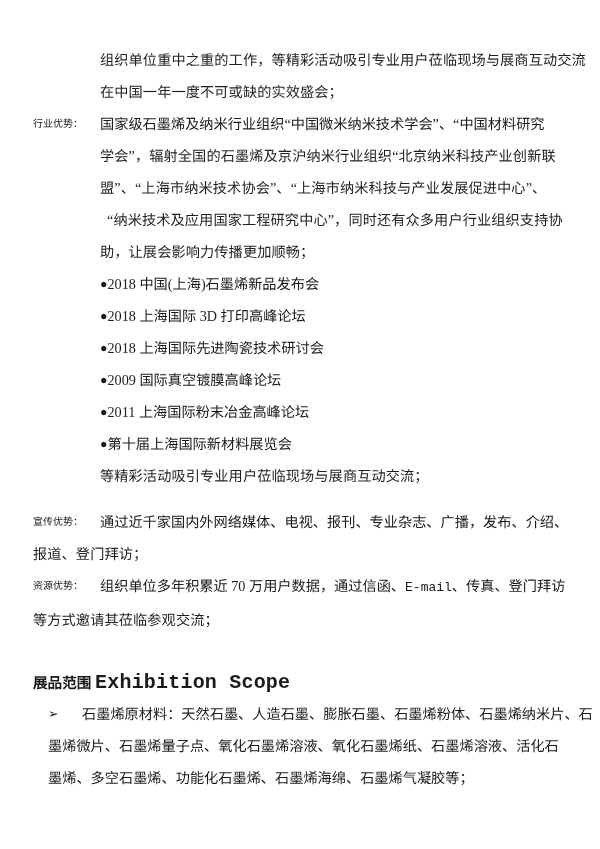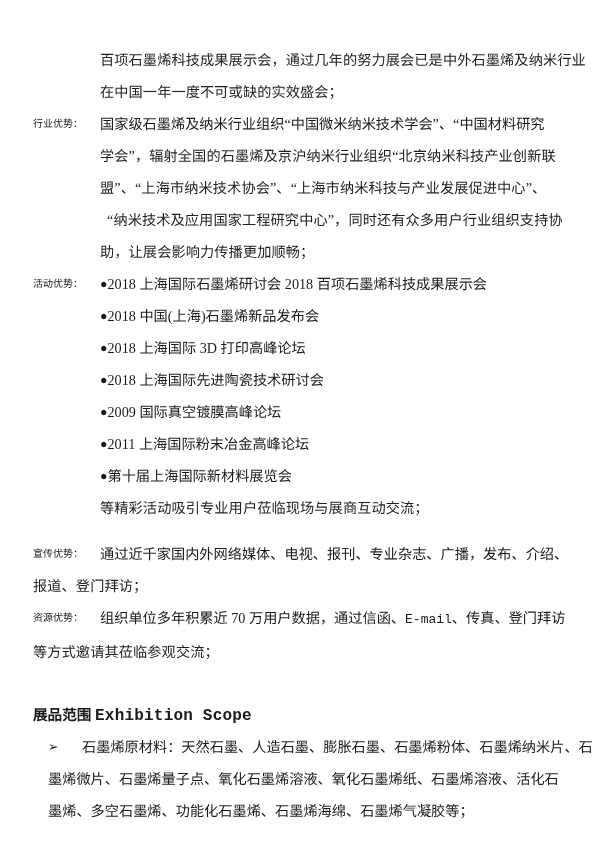--- a/index.html
+++ b/index.html
@@ -94,21 +94,21 @@
   .section-heading {
     font-size: 14.6px;
     line-height: 30px;
     font-weight: bold;
     white-space: nowrap;
     margin-top: 2px;
   }
   .heading-en {
     font-family: "Liberation Mono", "DejaVu Sans Mono", monospace;
     font-weight: bold;
-    font-size: 16px;
+    font-size: 20px;
     letter-spacing: 0.2px;
   }
 
   
   .arrow-item {
     position: relative;
     margin-left: 15px;
     font-size: 14.2px;
     line-height: 32px;
   }
@@ -138,36 +138,32 @@
     font-size: 13px;
     letter-spacing: 0;
   }
 </style>
 </head>
 <body>
 
 <div class="page">
   <div class="doc-body">
 
-    <div class="line indent">百项石墨烯科技成果展示会，通过几年的努力展会已是中外石墨烯及纳米行业</div>
+    <div class="line indent">组织单位重中之重的工作，等精彩活动吸引专业用户莅临现场与展商互动交流</div>
     <div class="line indent">在中国一年一度不可或缺的实效盛会；</div>
 
     <div class="row">
       <div class="row-label">行业优势：</div>
       <div class="row-content">国家级石墨烯及纳米行业组织“中国微米纳米技术学会”、“中国材料研究</div>
     </div>
     <div class="line indent">学会”，辐射全国的石墨烯及京沪纳米行业组织“北京纳米科技产业创新联</div>
     <div class="line indent">盟”、“上海市纳米技术协会”、“上海市纳米科技与产业发展促进中心”、</div>
     <div class="line indent-quote">“纳米技术及应用国家工程研究中心”，同时还有众多用户行业组织支持协</div>
     <div class="line indent">助，让展会影响力传播更加顺畅；</div>
 
-    <div class="row">
-      <div class="row-label">活动优势：</div>
-      <div class="row-content"><span class="bullet-dot">●</span><span>2018 上海国际石墨烯研讨会 2018 百项石墨烯科技成果展示会</span></div>
-    </div>
 
     <div class="bullet-line"><span class="bullet-dot">●</span><span>2018 中国(上海)石墨烯新品发布会</span></div>
     <div class="bullet-line"><span class="bullet-dot">●</span><span>2018 上海国际 3D 打印高峰论坛</span></div>
     <div class="bullet-line"><span class="bullet-dot">●</span><span>2018 上海国际先进陶瓷技术研讨会</span></div>
     <div class="bullet-line"><span class="bullet-dot">●</span><span>2009 国际真空镀膜高峰论坛</span></div>
     <div class="bullet-line"><span class="bullet-dot">●</span><span>2011 上海国际粉末冶金高峰论坛</span></div>
     <div class="bullet-line"><span class="bullet-dot">●</span><span>第十届上海国际新材料展览会</span></div>
 
     <div class="line indent">等精彩活动吸引专业用户莅临现场与展商互动交流；</div>
 

